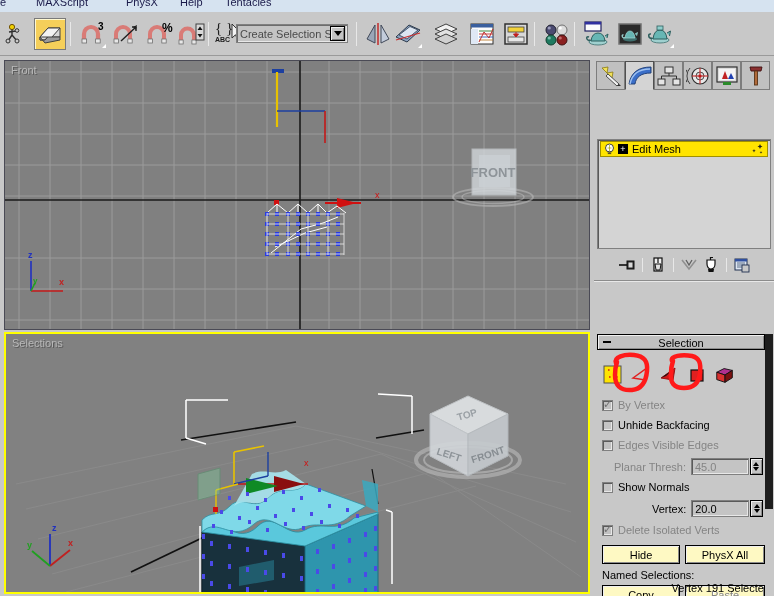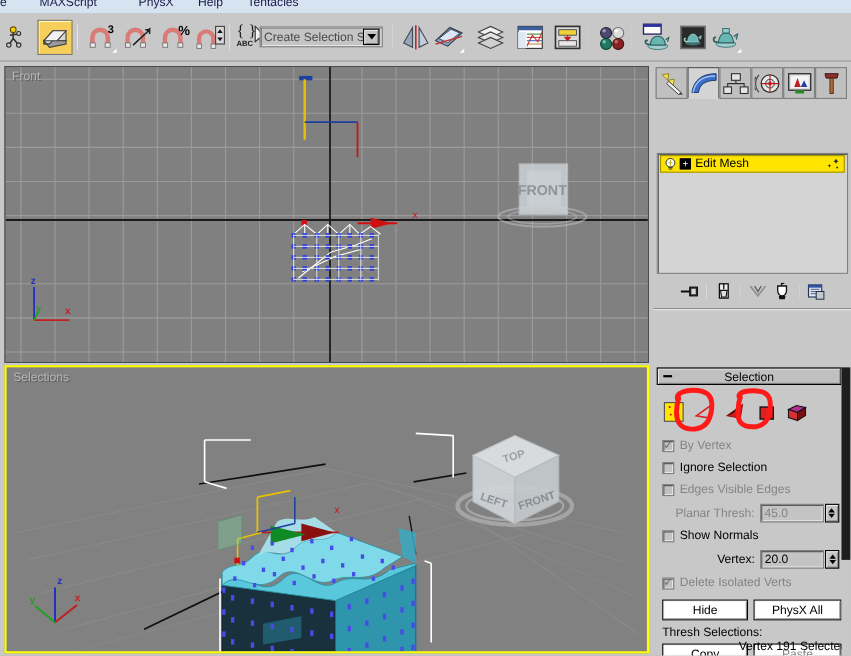--- a/index.html
+++ b/index.html
@@ -237,21 +237,21 @@
     box-shadow:inset 1px 1px 0 #f0f0f0, inset -1px -1px 0 #8c8c8c;
     display:flex; flex-direction:column; align-items:center; justify-content:center;
   }
   .spinner .up, .spinner .dn{
     width:0; height:0; border-left:3px solid transparent; border-right:3px solid transparent;
   }
   .spinner .up{ border-bottom:4px solid #000; margin-bottom:1px; }
   .spinner .dn{ border-top:4px solid #000; }
 
   .btn{
-    background:#ffffff;
+    background:#fef9c3;
     border:1px solid #000;
     box-shadow:inset 1px 1px 0 #f0f0f0, inset -1px -1px 0 #8c8c8c;
     font-size:11px; color:#000;
     display:flex; align-items:center; justify-content:center;
     position:absolute;
   }
   .btn.dis{ color:#848484; text-shadow:1px 1px 0 #fff; }
 
   .lbl-static{ position:absolute; font-size:11px; color:#000; }
   .status-text{
@@ -948,21 +948,21 @@
                C 95 31, 90 37, 80 37 C 70 37, 66 32, 67 22 C 67 17, 68 13, 69 10" fill="none" stroke="#ff1a1a" stroke-width="4.5" stroke-linecap="round"></path>
     </svg>
 
     <div class="chk-row" style="top:341px">
       <span class="chk checked dis"></span>
       <span class="dim">By Vertex</span>
     </div>
 
     <div class="chk-row" style="top:361px">
       <span class="chk"></span>
-      <span>Ignore Selection</span>
+      <span>Unhide Backfacing</span>
     </div>
 
     <div class="chk-row" style="top:381px">
       <span class="chk dis"></span>
       <span class="dim">Edges Visible Edges</span>
     </div>
 
     <div class="spin-row" style="left:20px; top:400px">
       <span class="dim" style="margin-right:5px">Planar Thresh:</span>
       <span class="spin-field dis">45.0</span>
@@ -987,21 +987,21 @@
     </div>
 
     <div class="chk-row" style="top:466px">
       <span class="chk checked dis"></span>
       <span class="dim">Delete Isolated Verts</span>
     </div>
 
     <div class="btn" style="left:8px; top:487px; width:78px; height:19px">Hide</div>
     <div class="btn" style="left:91px; top:487px; width:80px; height:19px">PhysX All</div>
 
-    <div class="lbl-static" style="left:8px; top:511px">Thresh Selections:</div>
+    <div class="lbl-static" style="left:8px; top:511px">Named Selections:</div>
 
     <div class="btn" style="left:8px; top:527px; width:78px; height:19px">Copy</div>
     <div class="btn dis" style="left:91px; top:527px; width:80px; height:19px">Paste</div>
 
     <div class="status-text">Vertex 191 Selected</div>
 
     <div class="panel-scrollbar">
       <div class="thumb"></div>
     </div>
   </div>

